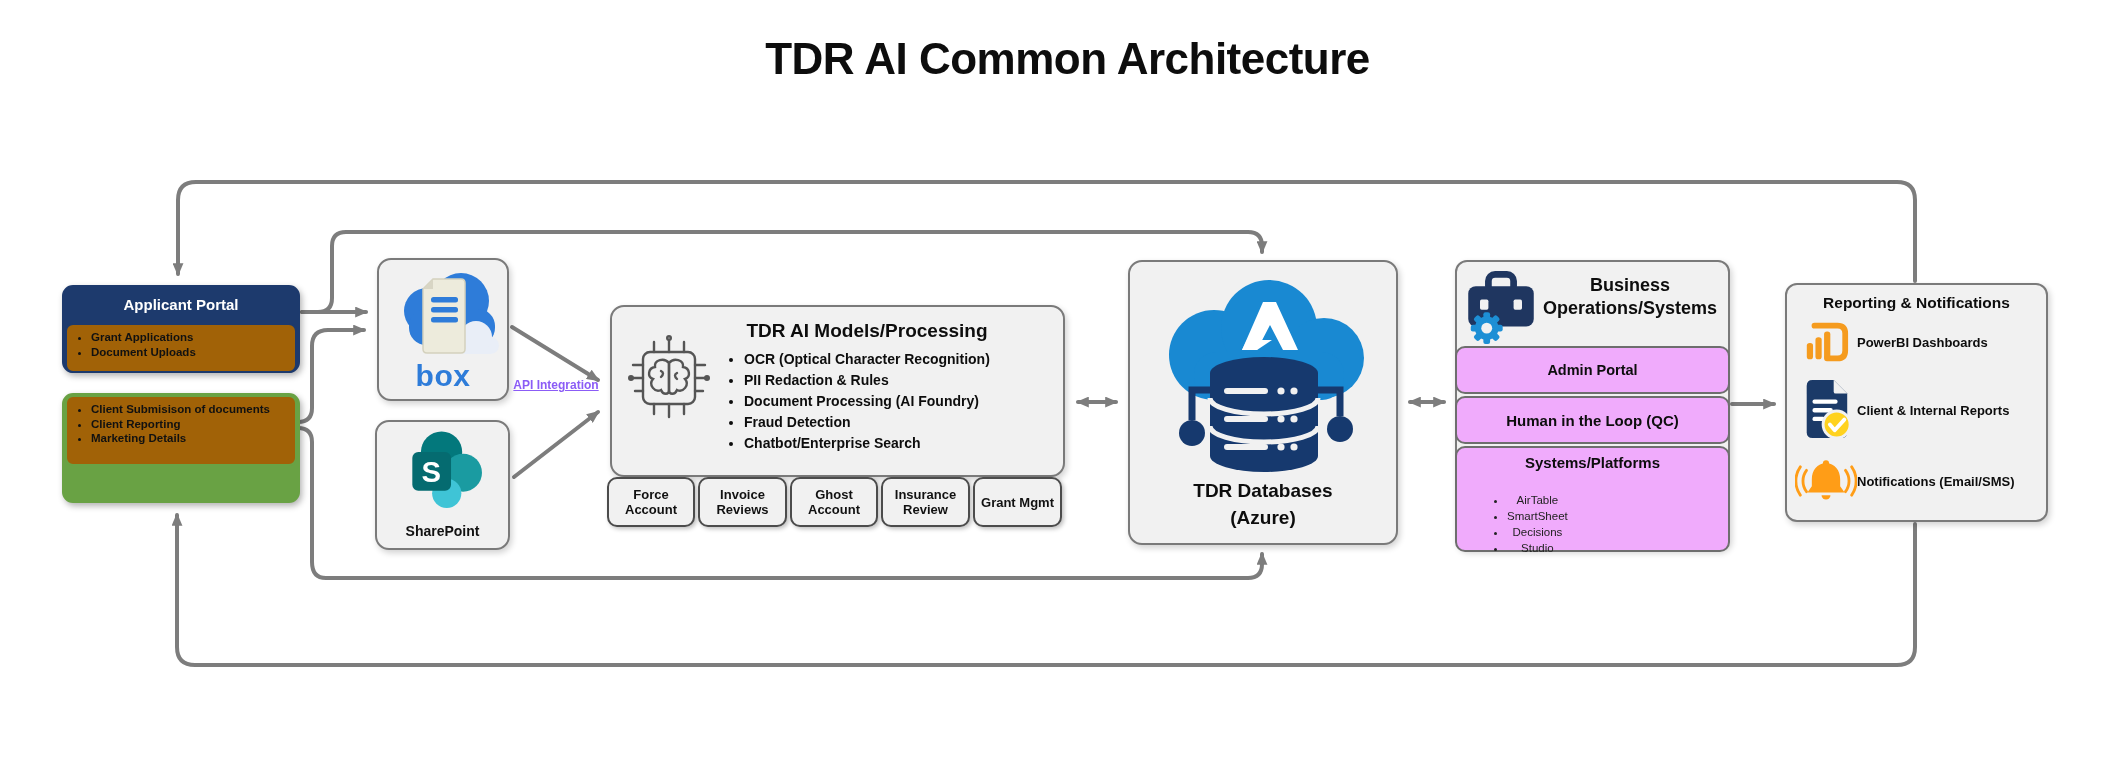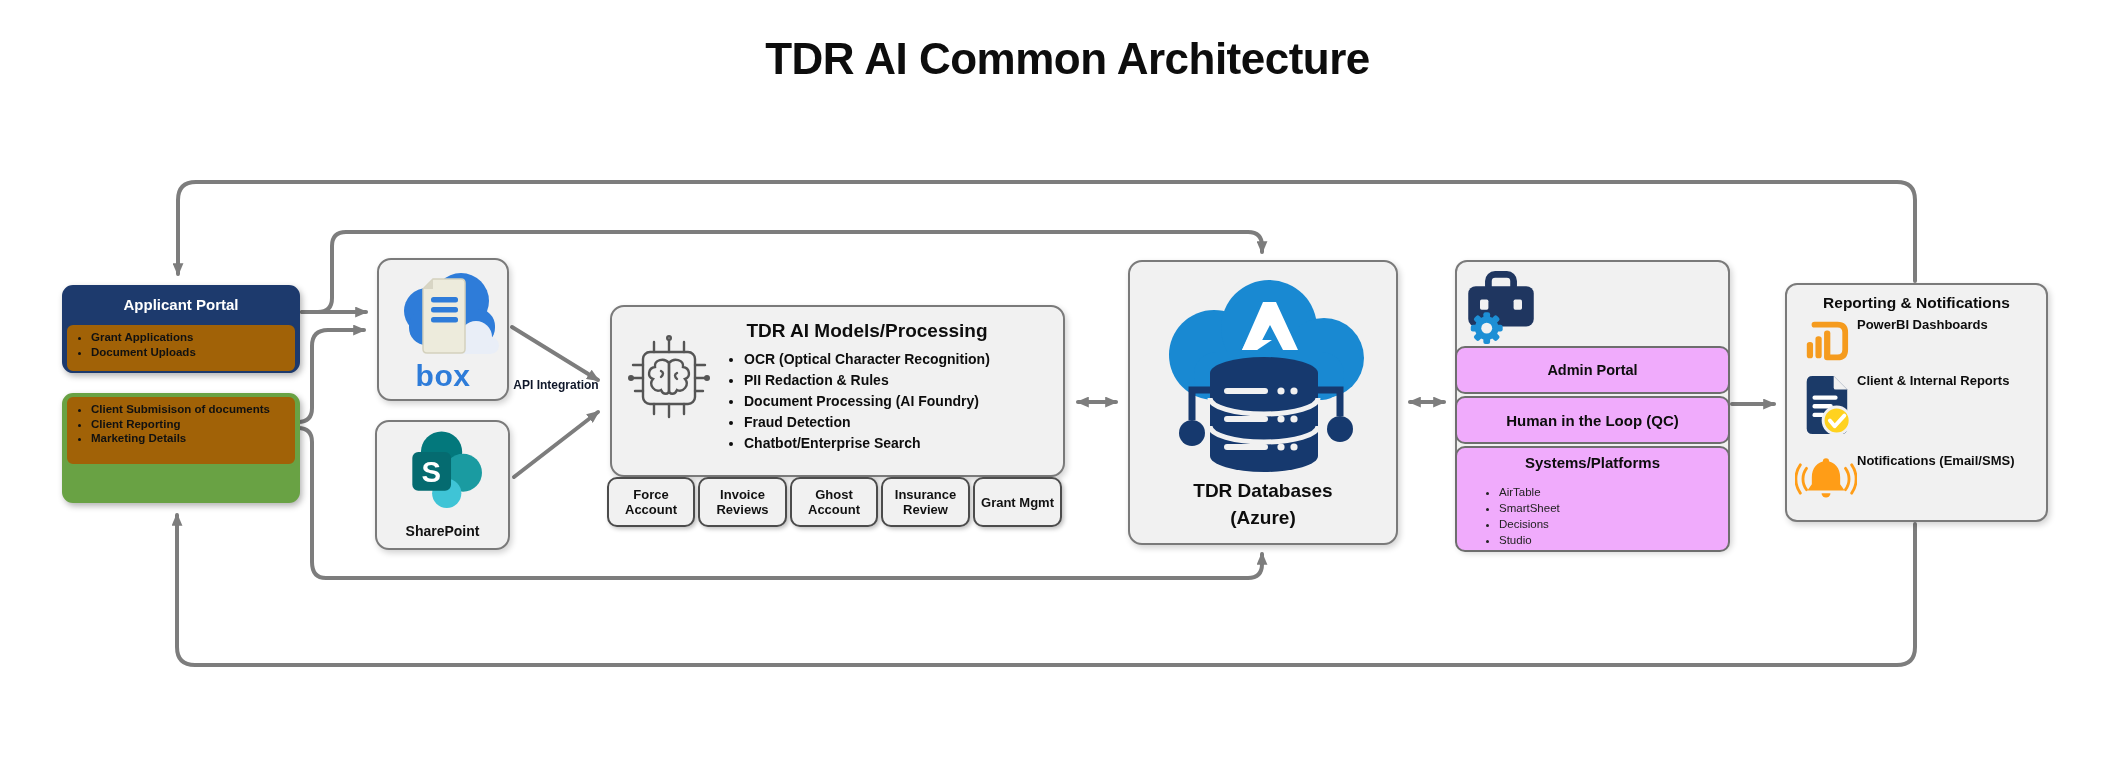--- a/index.html
+++ b/index.html
@@ -39,29 +39,29 @@
           box-sizing:border-box;box-shadow:2px 2px 4px rgba(0,0,0,.25);}
   
   .db-line1{position:absolute;left:0;right:0;top:218px;text-align:center;font-size:19px;font-weight:800;color:#0d0d0d;}
   .db-line2{position:absolute;left:0;right:0;top:245px;text-align:center;font-size:19px;font-weight:800;color:#0d0d0d;}
   
   .biz-title{position:absolute;left:82px;top:12px;width:182px;text-align:center;
              font-size:18px;font-weight:800;color:#0d0d0d;line-height:23px;}
   .subbox{position:absolute;left:-2px;width:calc(100% + 4px);background:#f0abfc;
           border:2px solid #6e6e6e;border-radius:10px;box-sizing:border-box;}
   .sub-label{position:absolute;left:0;right:0;text-align:center;font-weight:700;color:#0d0d0d;}
-  .sys-list{position:absolute;left:18px;top:28px;margin:8px;padding-left:16px;}
+  .sys-list{position:absolute;left:18px;top:28px;margin:16px;padding-left:16px;text-align:center;}
   .sys-list li{font-size:11.5px;font-weight:400;color:#222;line-height:16px;}
   
   .rep-title{position:absolute;left:0;right:0;top:9px;text-align:center;font-size:15.5px;font-weight:800;color:#0d0d0d;}
-  .rep-row{position:absolute;left:8px;right:6px;display:flex;align-items:flex-start;}
+  .rep-row{position:absolute;left:8px;right:6px;display:flex;align-items:center;}
   .rep-ic{width:62px;flex:0 0 62px;display:flex;justify-content:center;}
   .rep-lab{flex:1;font-size:13px;font-weight:700;color:#0d0d0d;line-height:15px;}
   .api-label{position:absolute;left:513px;top:378px;width:86px;text-align:center;
-             font-size:12px;font-weight:700;color:#0f172a;line-height:15px;z-index:2;}
+             font-size:12px;font-weight:700;color:#8b5cf6;line-height:15px;z-index:2;text-decoration:underline;}
 </style>
 </head>
 <body>
 
 <div class="canvas">
 
   <div class="title">TDR AI Common Architecture</div>
 
   <svg class="connectors" width="2112" height="768">
     <defs>
@@ -224,20 +224,21 @@
         <g transform="rotate(90 28 74)">
             <rect x="24" y="55" width="8" height="38" rx="2.5"></rect>
           </g>
         <g transform="rotate(135 28 74)">
             <rect x="24" y="55" width="8" height="38" rx="2.5"></rect>
           </g>
         <circle cx="28" cy="74" r="14"></circle>
       </g>
       <circle cx="28" cy="74" r="6.5" fill="#f1f1f1"></circle>
     </svg>
+    <div class="biz-title">Business Operations/Systems</div>
     <div class="subbox" style="top:84px;height:48px">
       <div class="sub-label" style="top:14px;font-size:14.5px">Admin Portal</div>
     </div>
     <div class="subbox" style="top:134px;height:48px">
       <div class="sub-label" style="top:14px;font-size:15px">Human in the Loop (QC)</div>
     </div>
     <div class="subbox" style="top:184px;height:106px">
       <div class="sub-label" style="top:6px;font-size:15px">Systems/Platforms</div>
       <ul class="sys-list">
         <li>AirTable</li>

